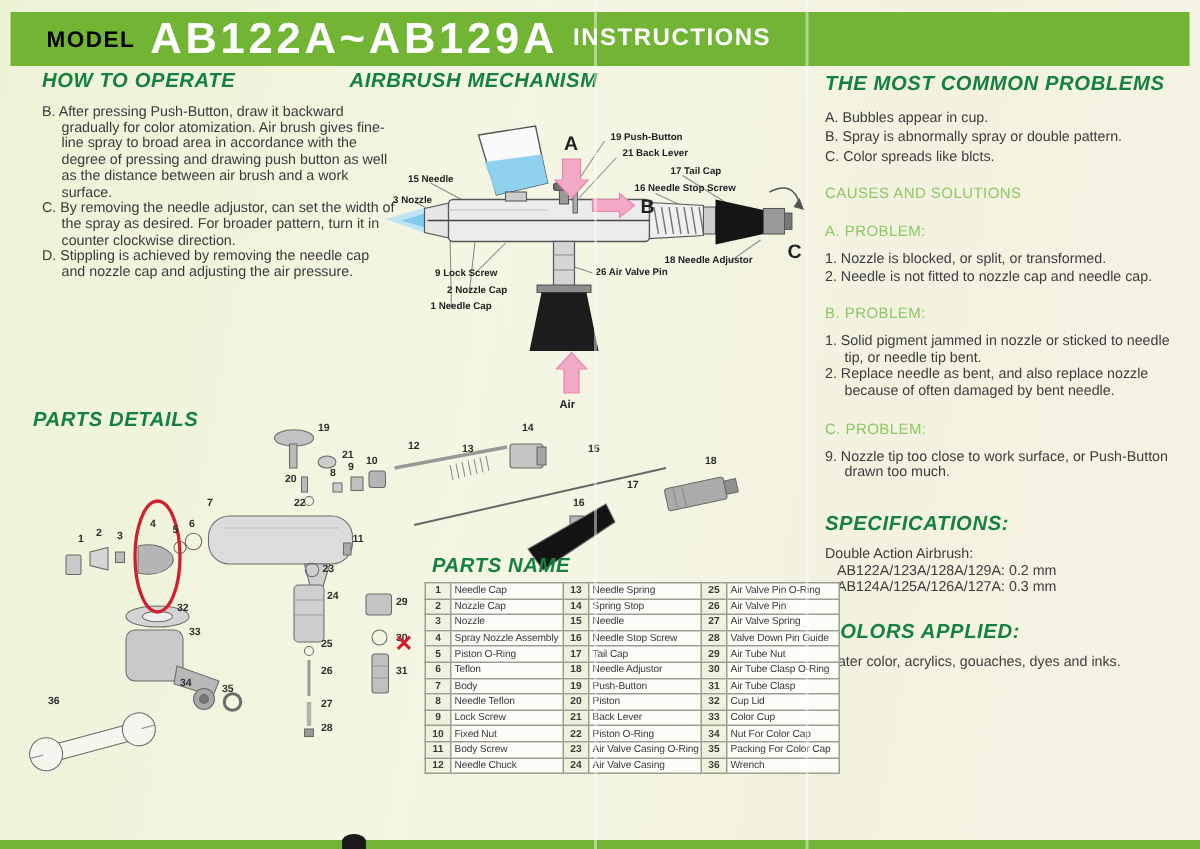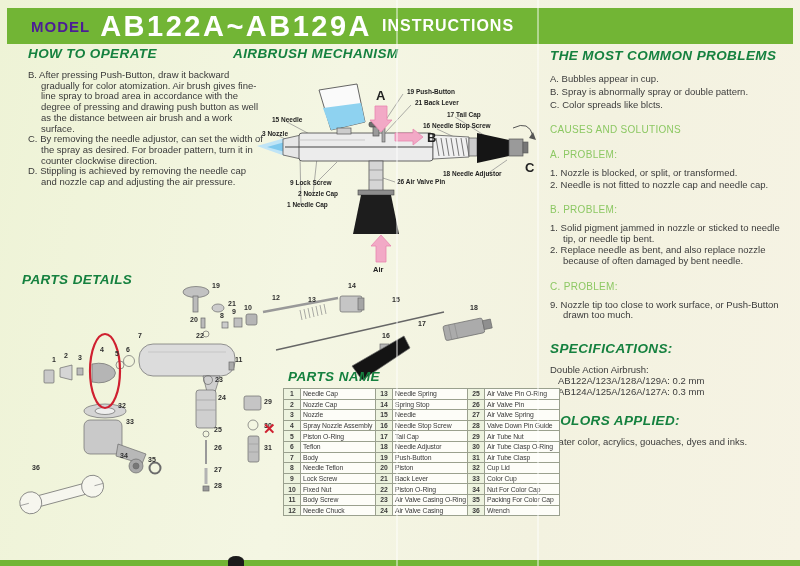--- a/index.html
+++ b/index.html
@@ -7,21 +7,21 @@
     position:relative; width:800px; height:566px; overflow:hidden;
     font-family:"Liberation Sans", sans-serif;
     background:linear-gradient(100deg,#eef3d6 0%,#f4f6e3 40%,#f3f2e0 70%,#f6f3e4 100%);
     color:#3c3c3c;
   }
   
   .top-banner{
     position:absolute; left:7px; top:8px; width:786px; height:36px;
     background:#72b535; display:flex; align-items:center; padding-left:24px; box-sizing:border-box; gap:10px;
   }
-  .top-banner .model{color:#4c1d95; font-weight:bold; font-size:15px; letter-spacing:1px;}
+  .top-banner .model{color:#000000; font-weight:bold; font-size:15px; letter-spacing:1px;}
   .top-banner .range{color:#fff; font-weight:800; font-size:29px; letter-spacing:2.5px;}
   .top-banner .instr{color:#fff; font-weight:bold; font-size:16px; letter-spacing:1px;}
   
   .sec-title{
     position:absolute; color:#15813f; font-weight:bold; font-style:italic;
     font-size:13.5px; letter-spacing:.4px; white-space:nowrap;
   }
   
   .how-to-list{position:absolute; left:28px; top:70px; width:236px; font-size:9.5px; line-height:10.7px; color:#3a3a3a;}
   .hang{padding-left:13px; text-indent:-13px;}

